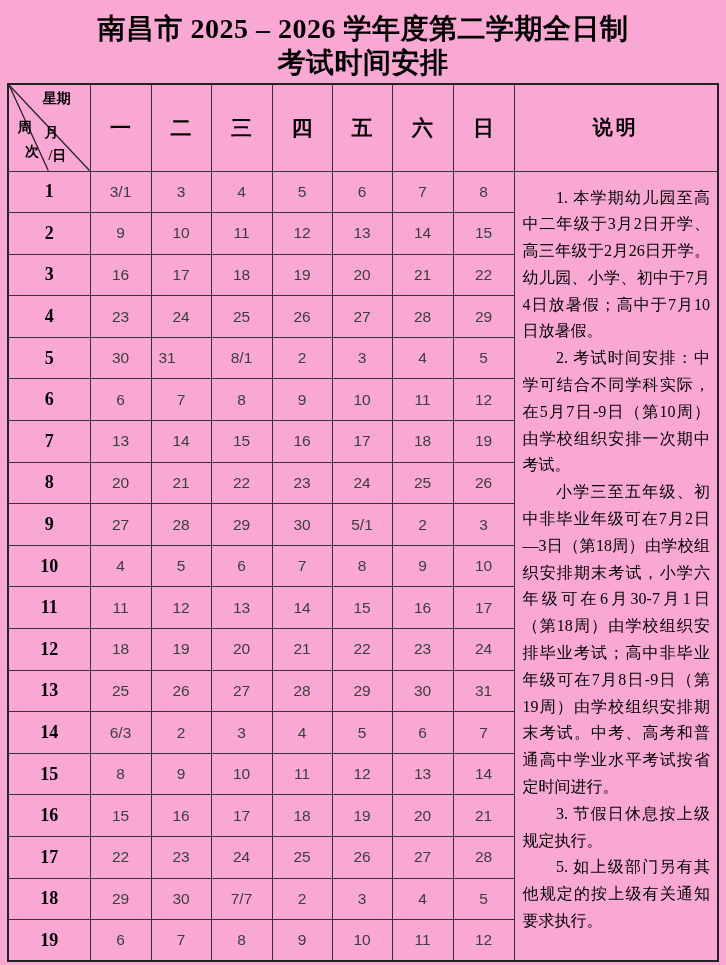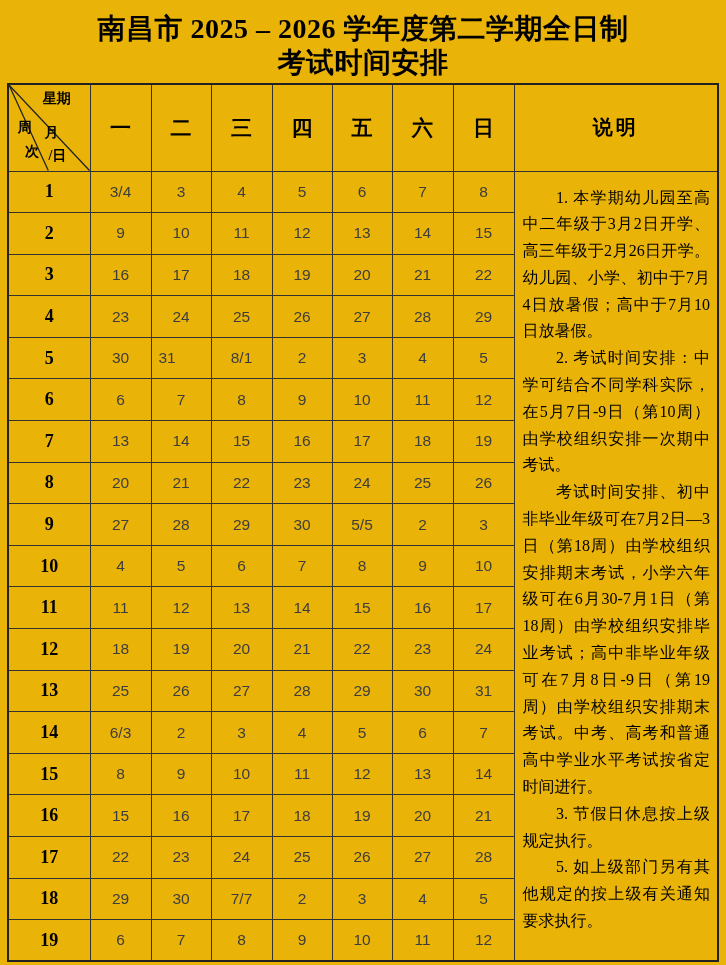--- a/index.html
+++ b/index.html
@@ -1,17 +1,17 @@
 <!DOCTYPE html>
 <html><head>
 <meta charset="utf-8">
 <style>
   html,body{margin:0;padding:0;background:#ffffff;}
   body{width:726px;height:965px;position:relative;font-family:"Liberation Serif",serif;color:#000;}
-  .page{position:relative;width:726px;height:965px;overflow:hidden;background:#eab308;}
+  .page{position:relative;width:726px;height:965px;overflow:hidden;background:#f9a8d4;}
 
   .title-block{padding-top:12px;text-align:center;font-weight:bold;
                font-size:28px;line-height:34px;letter-spacing:0.5px;}
 
   table.cal{position:absolute;top:83px;left:7px;width:712px;
             border-collapse:collapse;table-layout:fixed;
             border:2px solid #222;}
   .cal th,.cal td{border:1.5px solid #333;padding:0;overflow:hidden;}
   .cal thead tr{height:87px;}
   .cal tbody tr{height:41.6px;}
@@ -79,31 +79,31 @@
         <th class="day">四</th>
         <th class="day">五</th>
         <th class="day">六</th>
         <th class="day">日</th>
         <th class="notes-h">说明</th>
       </tr>
     </thead>
     <tbody>
         <tr>
           <td class="week">1</td>
-          <td class="date">3/4</td>
+          <td class="date">3/1</td>
           <td class="date">3</td>
           <td class="date">4</td>
           <td class="date">5</td>
           <td class="date">6</td>
           <td class="date">7</td>
           <td class="date">8</td>
           <td class="notes" rowspan="19">
             <p>1. 本学期幼儿园至高中二年级于3月2日开学、高三年级于2月26日开学。幼儿园、小学、初中于7月4日放暑假；高中于7月10日放暑假。</p>
             <p>2. 考试时间安排：中学可结合不同学科实际，在5月7日-9日（第10周）由学校组织安排一次期中考试。</p>
-            <p>考试时间安排、初中非毕业年级可在7月2日—3日（第18周）由学校组织安排期末考试，小学六年级可在6月30-7月1日（第18周）由学校组织安排毕业考试；高中非毕业年级可在7月8日-9日（第19周）由学校组织安排期末考试。中考、高考和普通高中学业水平考试按省定时间进行。</p>
+            <p>小学三至五年级、初中非毕业年级可在7月2日—3日（第18周）由学校组织安排期末考试，小学六年级可在6月30-7月1日（第18周）由学校组织安排毕业考试；高中非毕业年级可在7月8日-9日（第19周）由学校组织安排期末考试。中考、高考和普通高中学业水平考试按省定时间进行。</p>
             <p>3. 节假日休息按上级规定执行。</p>
             <p>5. 如上级部门另有其他规定的按上级有关通知要求执行。</p>
           </td>
         </tr>
         <tr>
           <td class="week">2</td>
           <td class="date">9</td>
           <td class="date">10</td>
           <td class="date">11</td>
           <td class="date">12</td>
@@ -170,21 +170,21 @@
           <td class="date">24</td>
           <td class="date">25</td>
           <td class="date">26</td>
         </tr>
         <tr>
           <td class="week">9</td>
           <td class="date">27</td>
           <td class="date">28</td>
           <td class="date">29</td>
           <td class="date">30</td>
-          <td class="date">5/5</td>
+          <td class="date">5/1</td>
           <td class="date">2</td>
           <td class="date">3</td>
         </tr>
         <tr>
           <td class="week">10</td>
           <td class="date">4</td>
           <td class="date">5</td>
           <td class="date">6</td>
           <td class="date">7</td>
           <td class="date">8</td>

